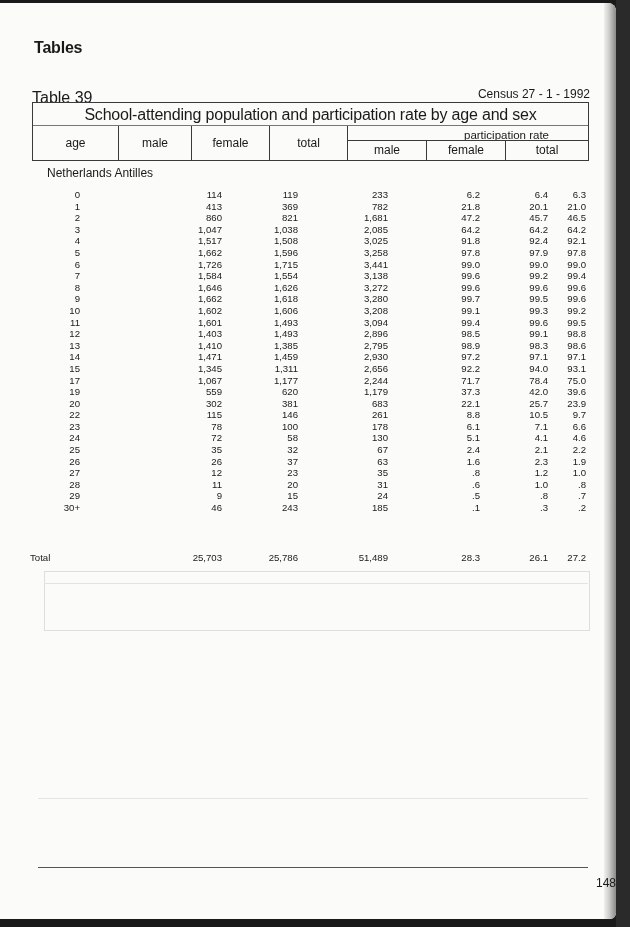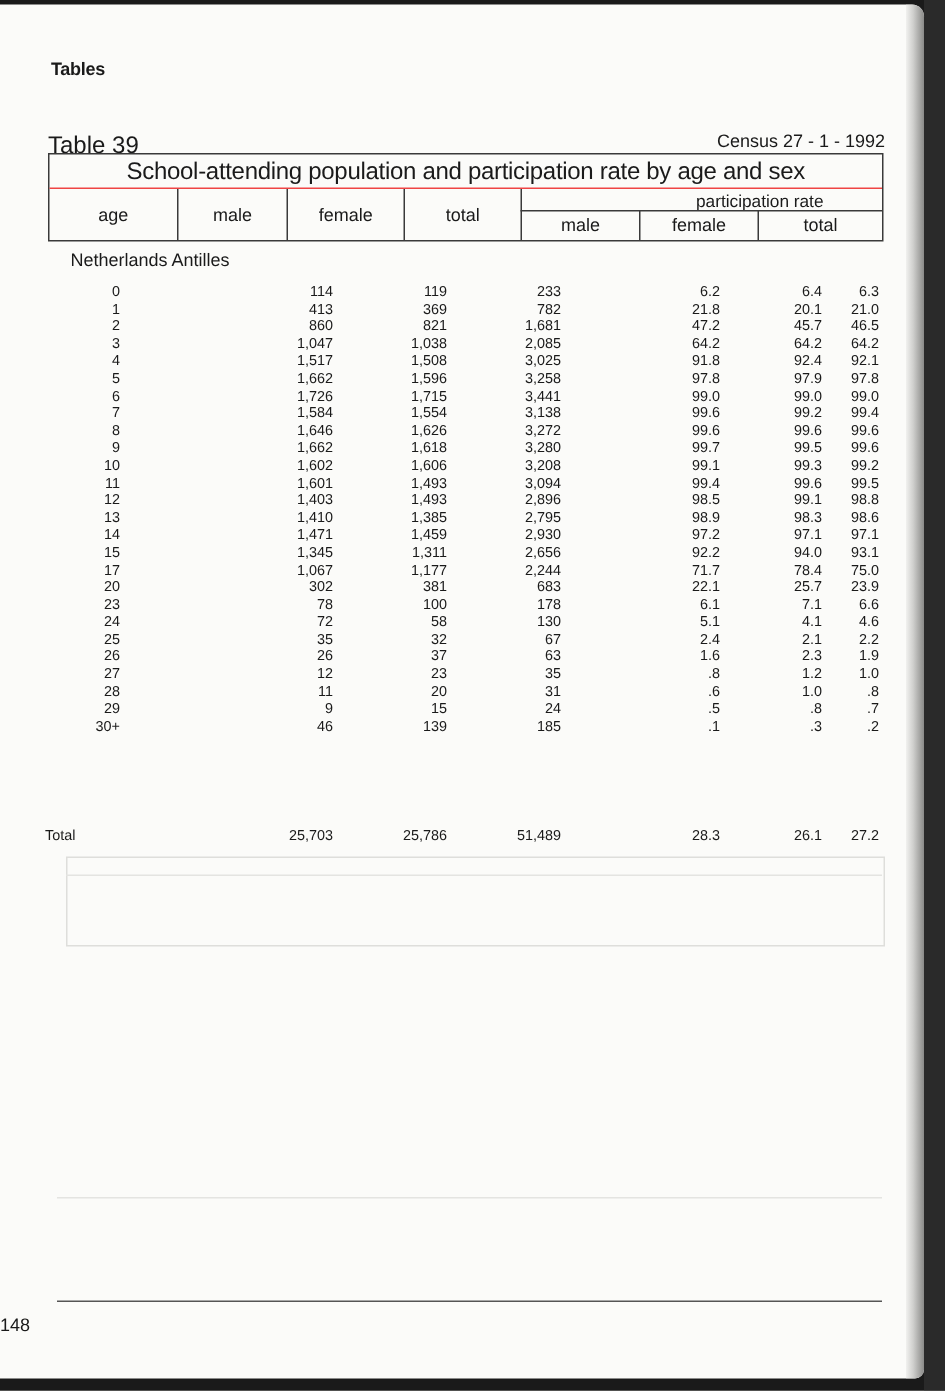--- a/index.html
+++ b/index.html
@@ -39,21 +39,21 @@
       right: 0;
       top: 0;
       width: 14px;
       height: 927px;
       background: #2a2a2a;
     }
     .running-head {
       position: absolute;
       left: 34px;
       top: 36px;
-      font-size: 12px;
+      font-size: 16px;
       font-weight: bold;
       letter-spacing: -0.2px;
     }
     .table-label {
       position: absolute;
       left: 32px;
       top: 86px;
       font-size: 16px;
     }
     .census-label {
@@ -147,21 +147,21 @@
     }
     .cell {
       position: absolute;
       top: 0;
       text-align: right;
       white-space: nowrap;
     }
     .c-age   { left: 0;   width: 48px; text-align: right; }
     .c-male  { left: 110px; width: 80px; }
     .c-fem   { left: 186px; width: 80px; }
-    .c-tot   { left: 262px; width: 80px; }
+    .c-tot   { left: 276px; width: 80px; }
     .c-rm    { left: 368px; width: 80px; }
     .c-rf    { left: 436px; width: 80px; }
     .c-rt    { left: 474px; width: 80px; }
     .total-row {
       position: absolute;
       left: 32px;
       top: 549px;
       width: 560px;
       height: 12px;
       font-size: 9.6px;
@@ -174,21 +174,21 @@
       top: 864px;
       width: 550px;
       height: 1px;
       background: #555;
     }
     .page-num {
       position: absolute;
       left: 0;
       width: 616px;
       top: 873px;
-      text-align: left;
+      text-align: right;
       font-size: 12px;
     }
     .ghost-box {
       position: absolute;
       border: 1px solid #dedeDB;
     }
   </style>
 </head>
 <body>
 
@@ -378,29 +378,47 @@
       <div class="row">
         <span class="cell c-age">17</span>
         <span class="cell c-male">1,067</span>
         <span class="cell c-fem">1,177</span>
         <span class="cell c-tot">2,244</span>
         <span class="cell c-rm">71.7</span>
         <span class="cell c-rf">78.4</span>
         <span class="cell c-rt">75.0</span>
       </div>
       <div class="row">
+        <span class="cell c-age">19</span>
+        <span class="cell c-male">559</span>
+        <span class="cell c-fem">620</span>
+        <span class="cell c-tot">1,179</span>
+        <span class="cell c-rm">37.3</span>
+        <span class="cell c-rf">42.0</span>
+        <span class="cell c-rt">39.6</span>
+      </div>
+      <div class="row">
         <span class="cell c-age">20</span>
         <span class="cell c-male">302</span>
         <span class="cell c-fem">381</span>
         <span class="cell c-tot">683</span>
         <span class="cell c-rm">22.1</span>
         <span class="cell c-rf">25.7</span>
         <span class="cell c-rt">23.9</span>
       </div>
       <div class="row">
+        <span class="cell c-age">22</span>
+        <span class="cell c-male">115</span>
+        <span class="cell c-fem">146</span>
+        <span class="cell c-tot">261</span>
+        <span class="cell c-rm">8.8</span>
+        <span class="cell c-rf">10.5</span>
+        <span class="cell c-rt">9.7</span>
+      </div>
+      <div class="row">
         <span class="cell c-age">23</span>
         <span class="cell c-male">78</span>
         <span class="cell c-fem">100</span>
         <span class="cell c-tot">178</span>
         <span class="cell c-rm">6.1</span>
         <span class="cell c-rf">7.1</span>
         <span class="cell c-rt">6.6</span>
       </div>
       <div class="row">
         <span class="cell c-age">24</span>
@@ -452,21 +470,21 @@
         <span class="cell c-male">9</span>
         <span class="cell c-fem">15</span>
         <span class="cell c-tot">24</span>
         <span class="cell c-rm">.5</span>
         <span class="cell c-rf">.8</span>
         <span class="cell c-rt">.7</span>
       </div>
       <div class="row">
         <span class="cell c-age">30+</span>
         <span class="cell c-male">46</span>
-        <span class="cell c-fem">139</span>
+        <span class="cell c-fem">243</span>
         <span class="cell c-tot">185</span>
         <span class="cell c-rm">.1</span>
         <span class="cell c-rf">.3</span>
         <span class="cell c-rt">.2</span>
       </div>
     </div>
 
   <div class="total-row">
     <span class="cell c-age" style="left:-2px;">Total</span>
     <span class="cell c-male">25,703</span>

